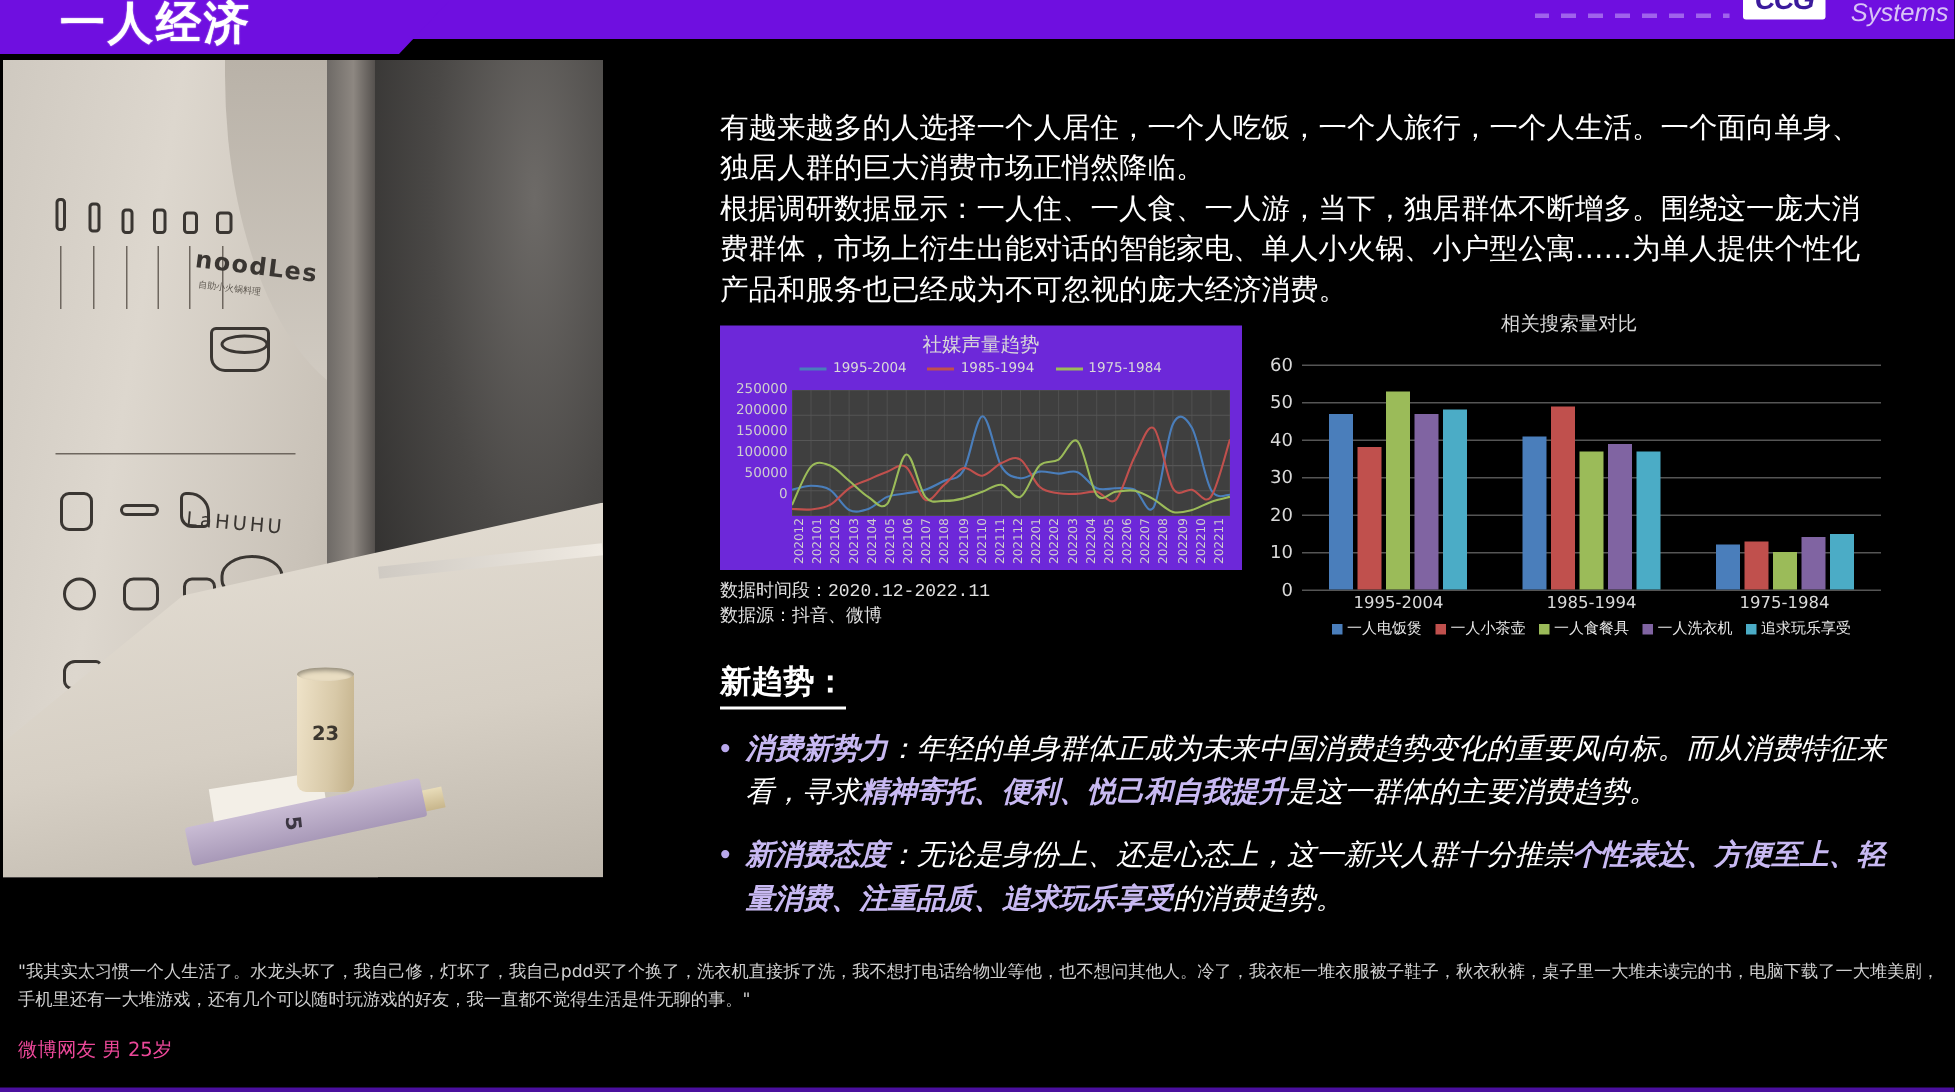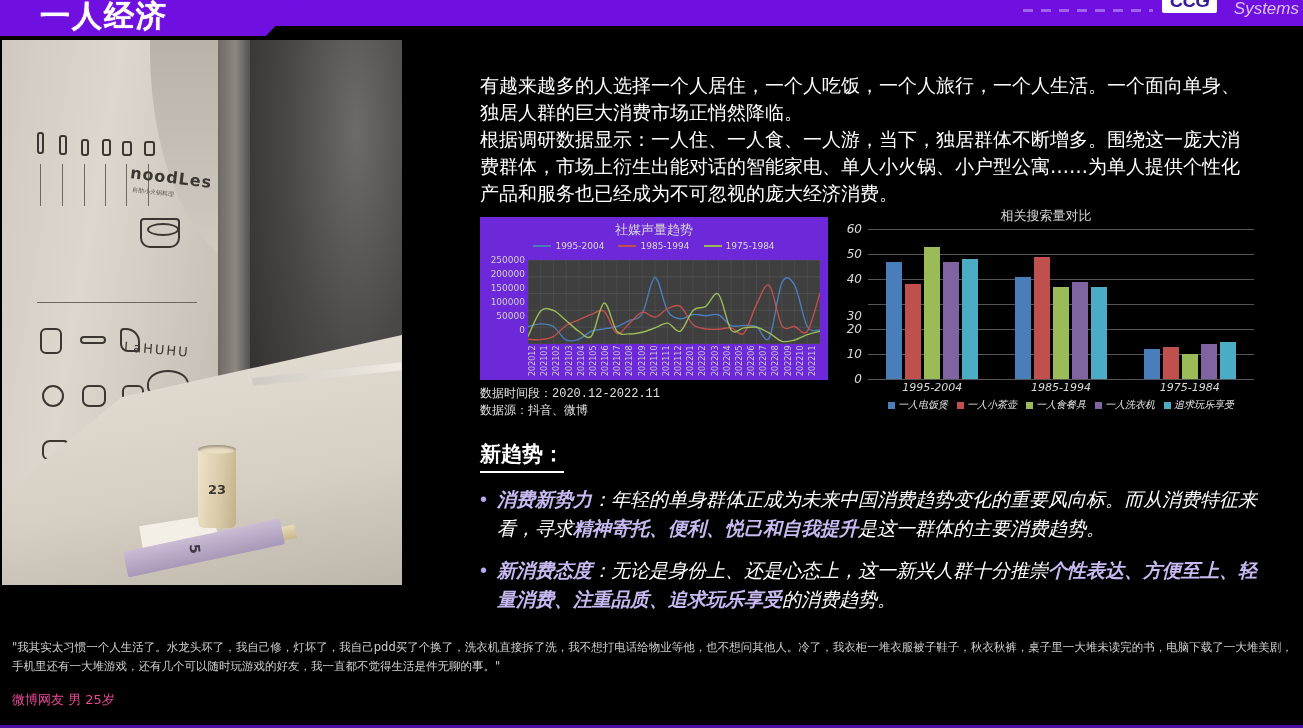--- a/index.html
+++ b/index.html
@@ -163,21 +163,21 @@
     flex:1; color:#cfcfcf; font-size:8px; writing-mode: vertical-rl;
     transform: rotate(180deg); text-align:right; height:34px;
     font-family:"DejaVu Sans",sans-serif;
   }
 
   #chart-right {
     position: absolute; left: 836px; top: 207px; width: 420px; height: 200px;
     background: #000;
   }
   .cr-title { text-align:center; color:#d9d9d9; font-size:13px; }
-  .cr-body { position:absolute; left:0; top:22px; width:420px; height:155px;font-style:italic; }
+  .cr-body { position:absolute; left:0; top:36px; width:420px; height:155px; }
   .cr-ylab { position:absolute; left:0; top:0; width:28px; height:150px; }
   .cr-ylab div { position:absolute; right:2px; color:#d9d9d9; font-size:12px;
                  transform: translateY(-50%); font-family:"DejaVu Sans",sans-serif; }
   .cr-plot { position:absolute; left:32px; top:0; width:386px; height:150px; }
   .cr-grid { position:absolute; left:0; width:100%; height:1px; background:#555; }
   .cr-groups { position:absolute; left:0; top:0; width:100%; height:150px; display:flex; }
   .cr-group { flex:1; display:flex; align-items:flex-end; justify-content:center; gap:3px; height:150px; }
   .cr-bar { width:16px; }
   .cr-xlab { position:absolute; left:32px; top:152px; width:386px; display:flex; }
   .cr-xlab span { flex:1; text-align:center; color:#d9d9d9; font-size:11px;
@@ -373,21 +373,21 @@
       </div>
   </div>
 
   <div id="chart-right">
     <div class="cr-title">相关搜索量对比</div>
     <div class="cr-body">
       <div class="cr-ylab" id="cr-ylab">
           <div style="top: 0px;">60</div>
           <div style="top: 25px;">50</div>
           <div style="top: 50px;">40</div>
-          <div style="top: 75px; margin-top: 12px;">30</div>
+          <div style="top: 75px;">30</div>
           <div style="top: 100px;">20</div>
           <div style="top: 125px;">10</div>
           <div style="top: 150px;">0</div>
         </div>
       <div class="cr-plot" id="cr-plot">
           <div class="cr-grid" style="top: 150px;"></div>
           <div class="cr-grid" style="top: 125px;"></div>
           <div class="cr-grid" style="top: 100px;"></div>
           <div class="cr-grid" style="top: 75px;"></div>
           <div class="cr-grid" style="top: 50px;"></div>

